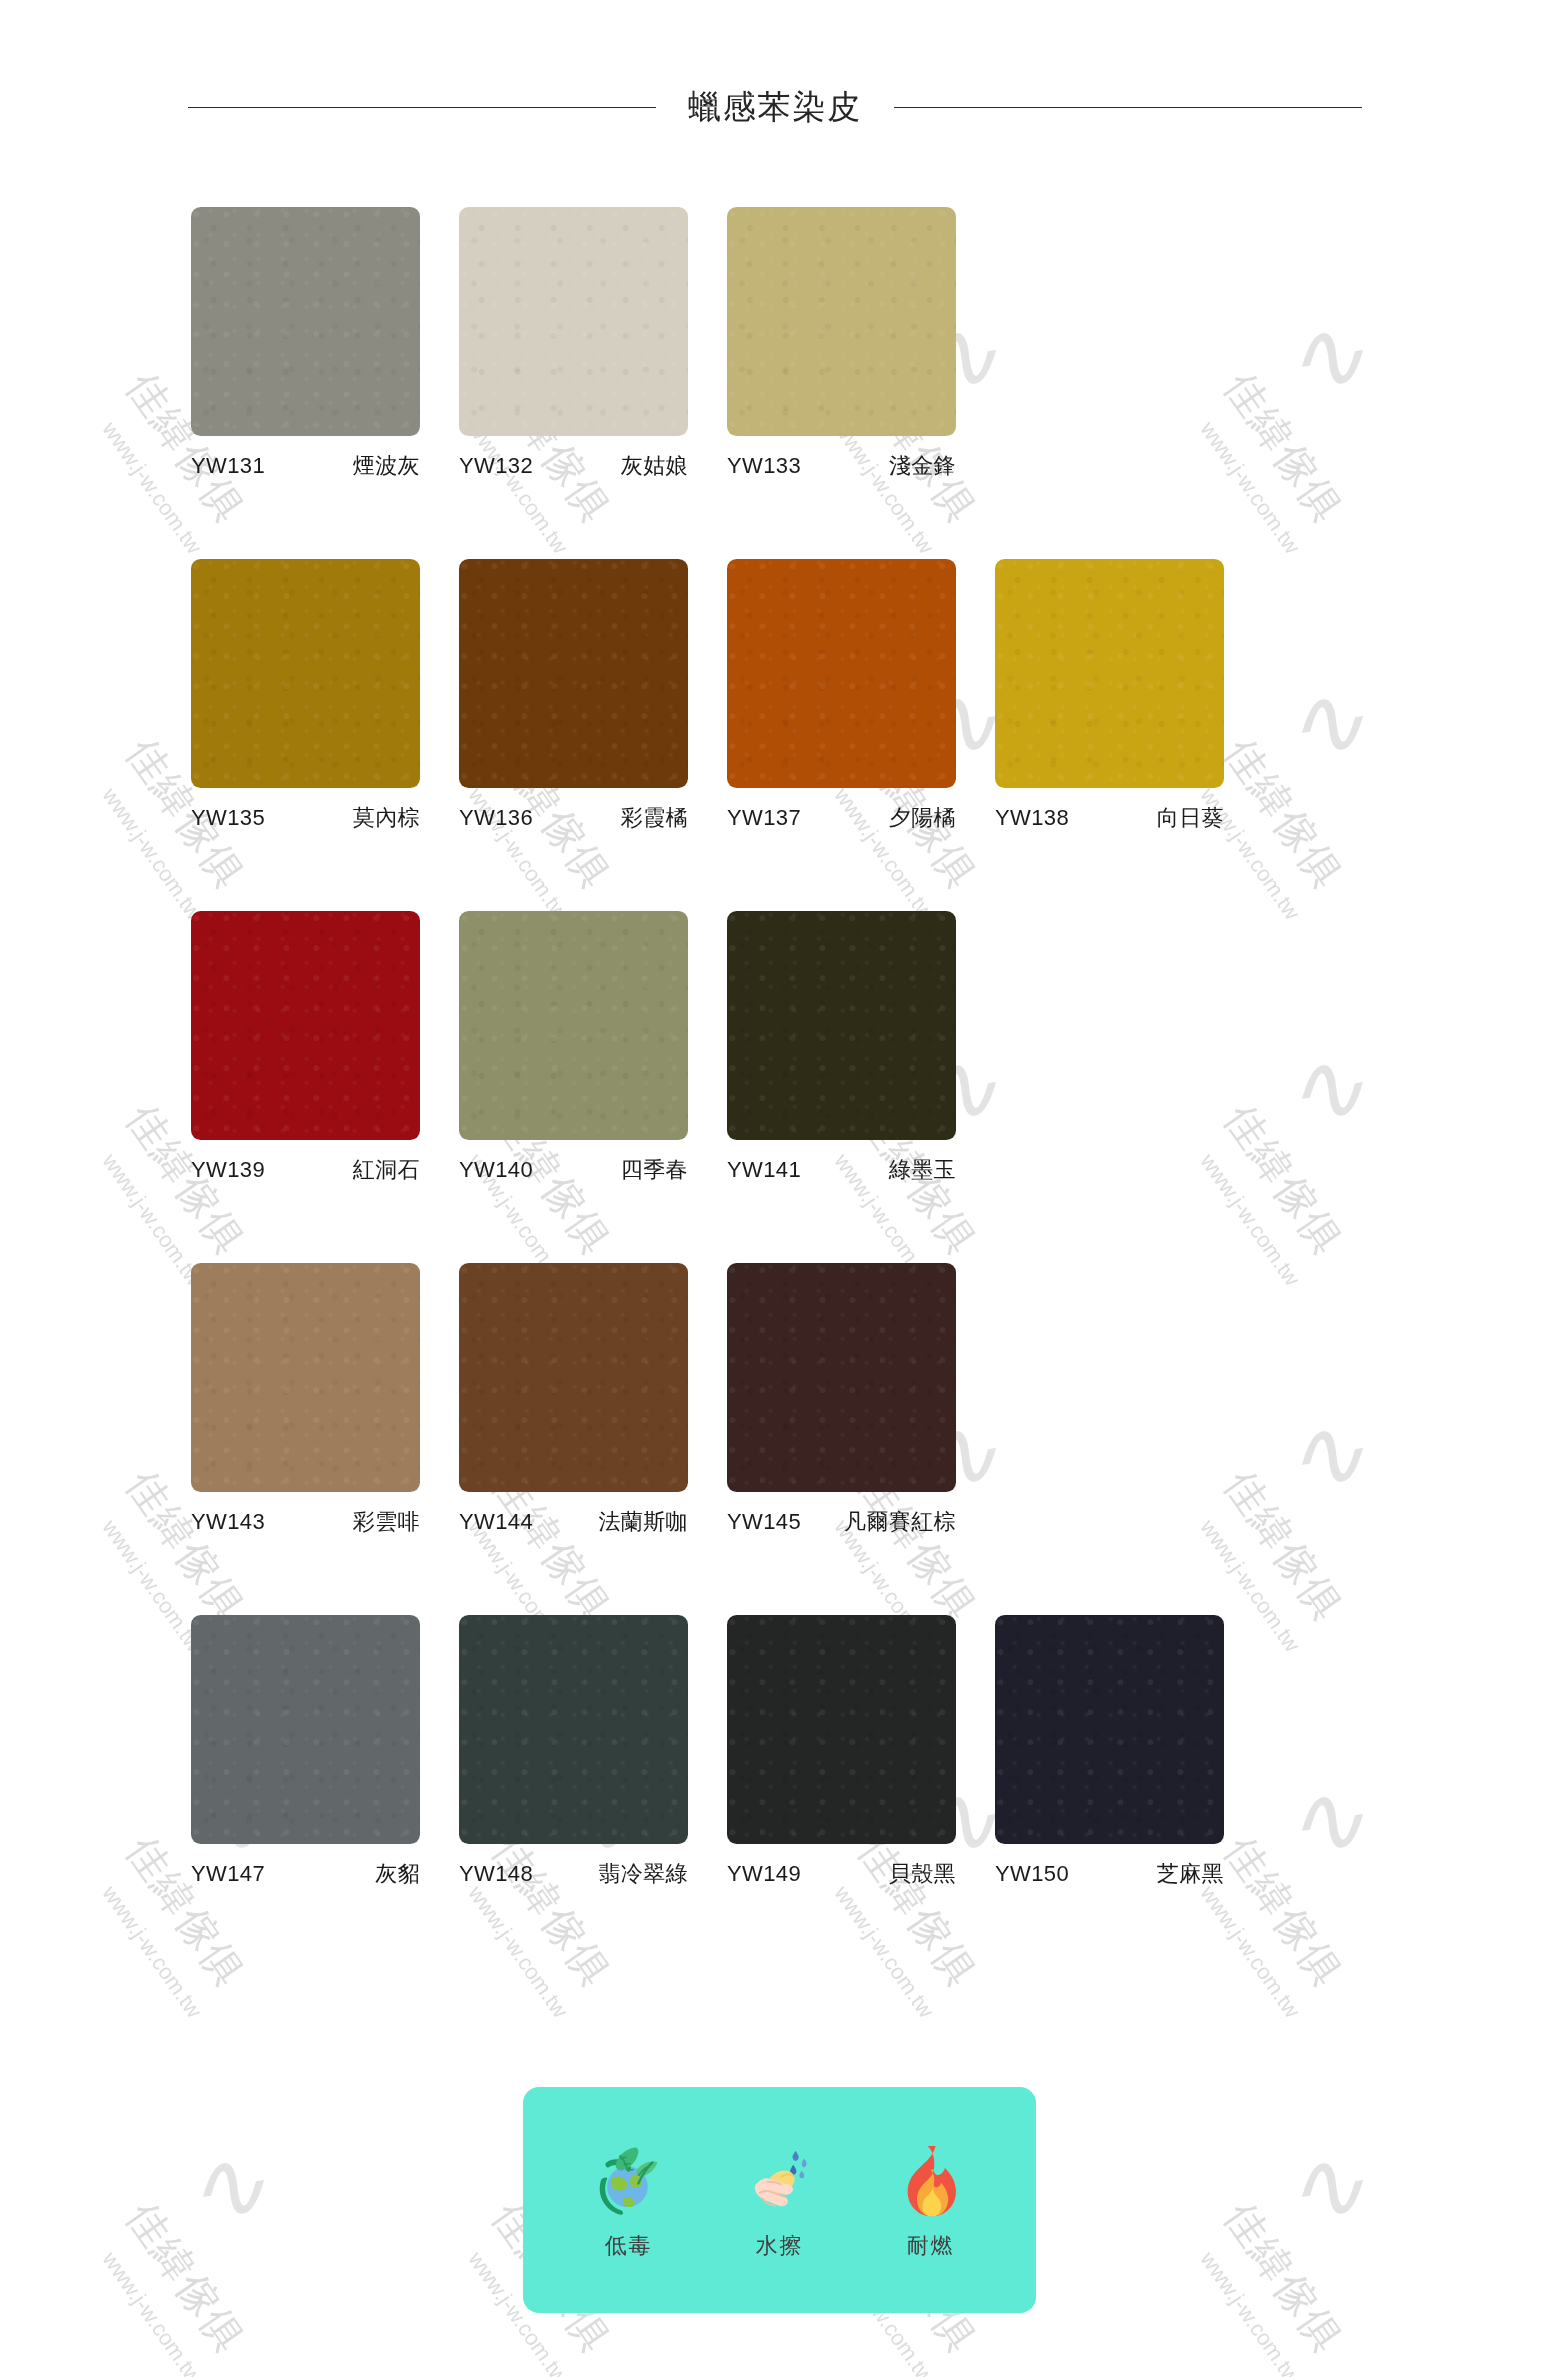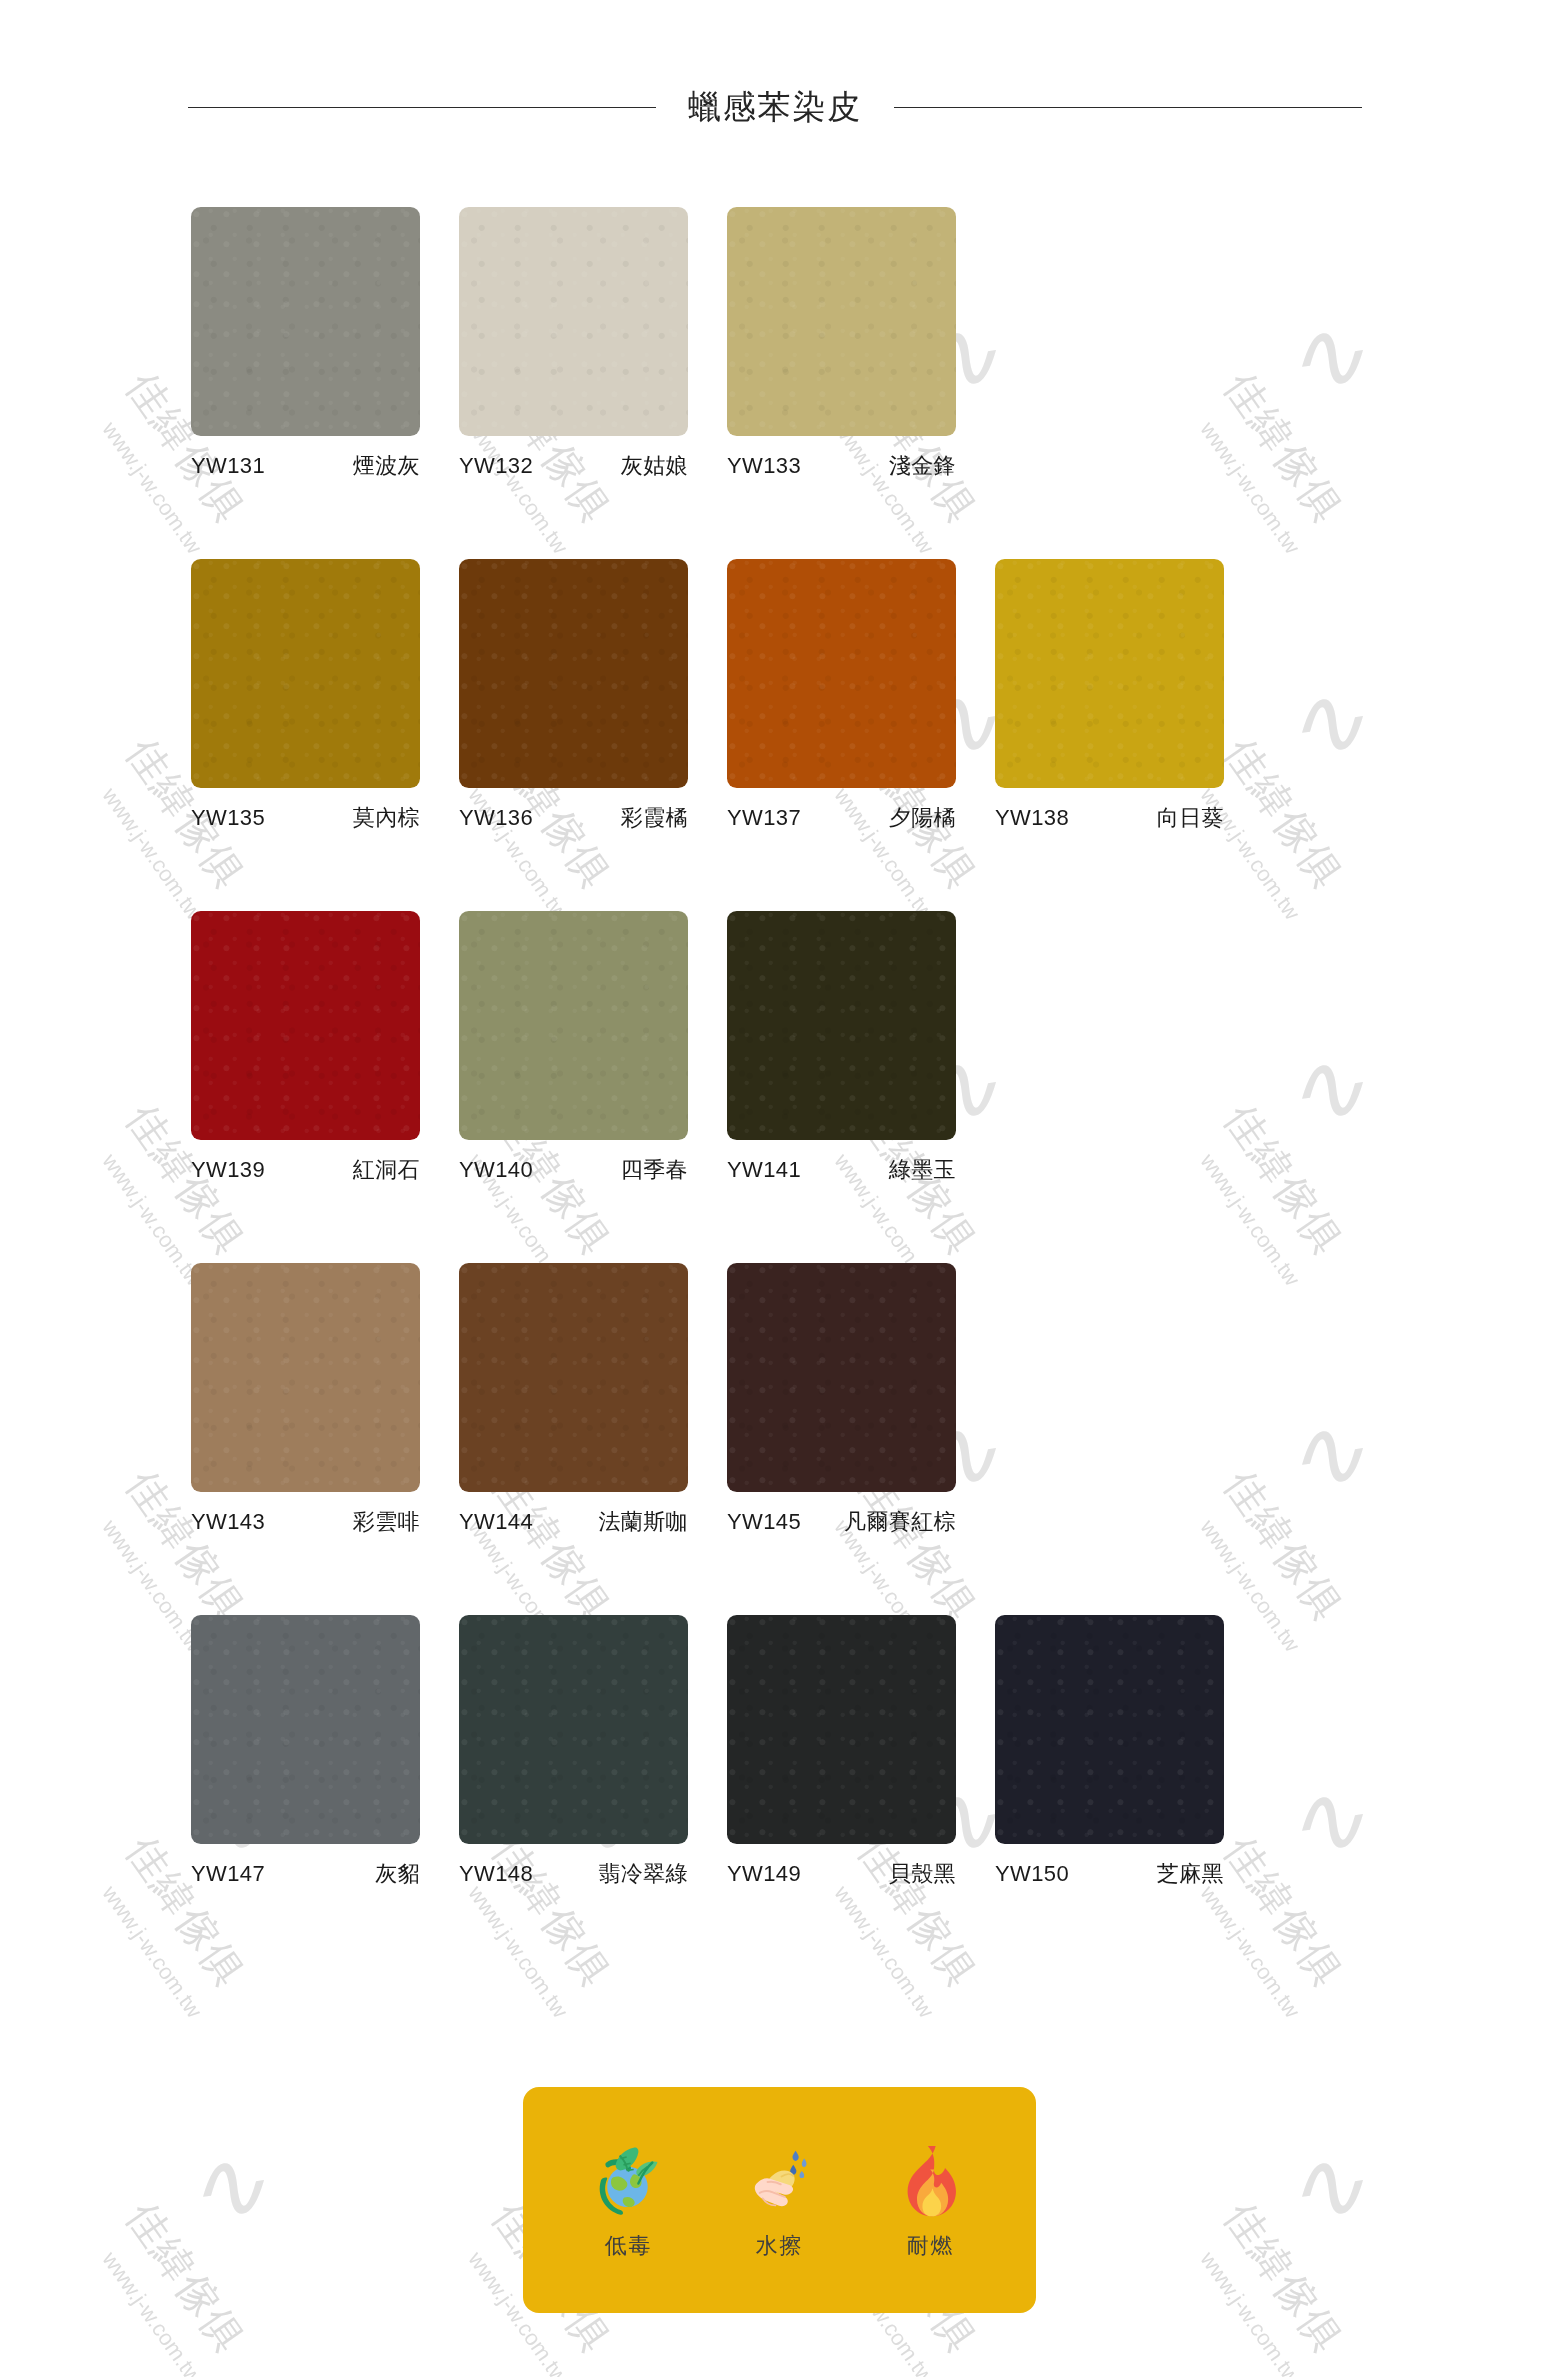--- a/index.html
+++ b/index.html
@@ -135,21 +135,21 @@
   .swatch-code { font-family: "Liberation Sans", "DejaVu Sans", sans-serif; }
   .swatch-name { font-family: "Liberation Sans", "DejaVu Sans", sans-serif; }
 
   
   .features-panel {
     position: absolute;
     left: 523px;
     top: 2087px;
     width: 513px;
     height: 226px;
-    background: #eab308;
+    background: #5eead4;
     border-radius: 16px;
     display: flex;
     align-items: center;
     justify-content: space-around;
     padding: 0 30px;
     z-index: 10;
   }
   .feature-item {
     display: flex;
     flex-direction: column;

